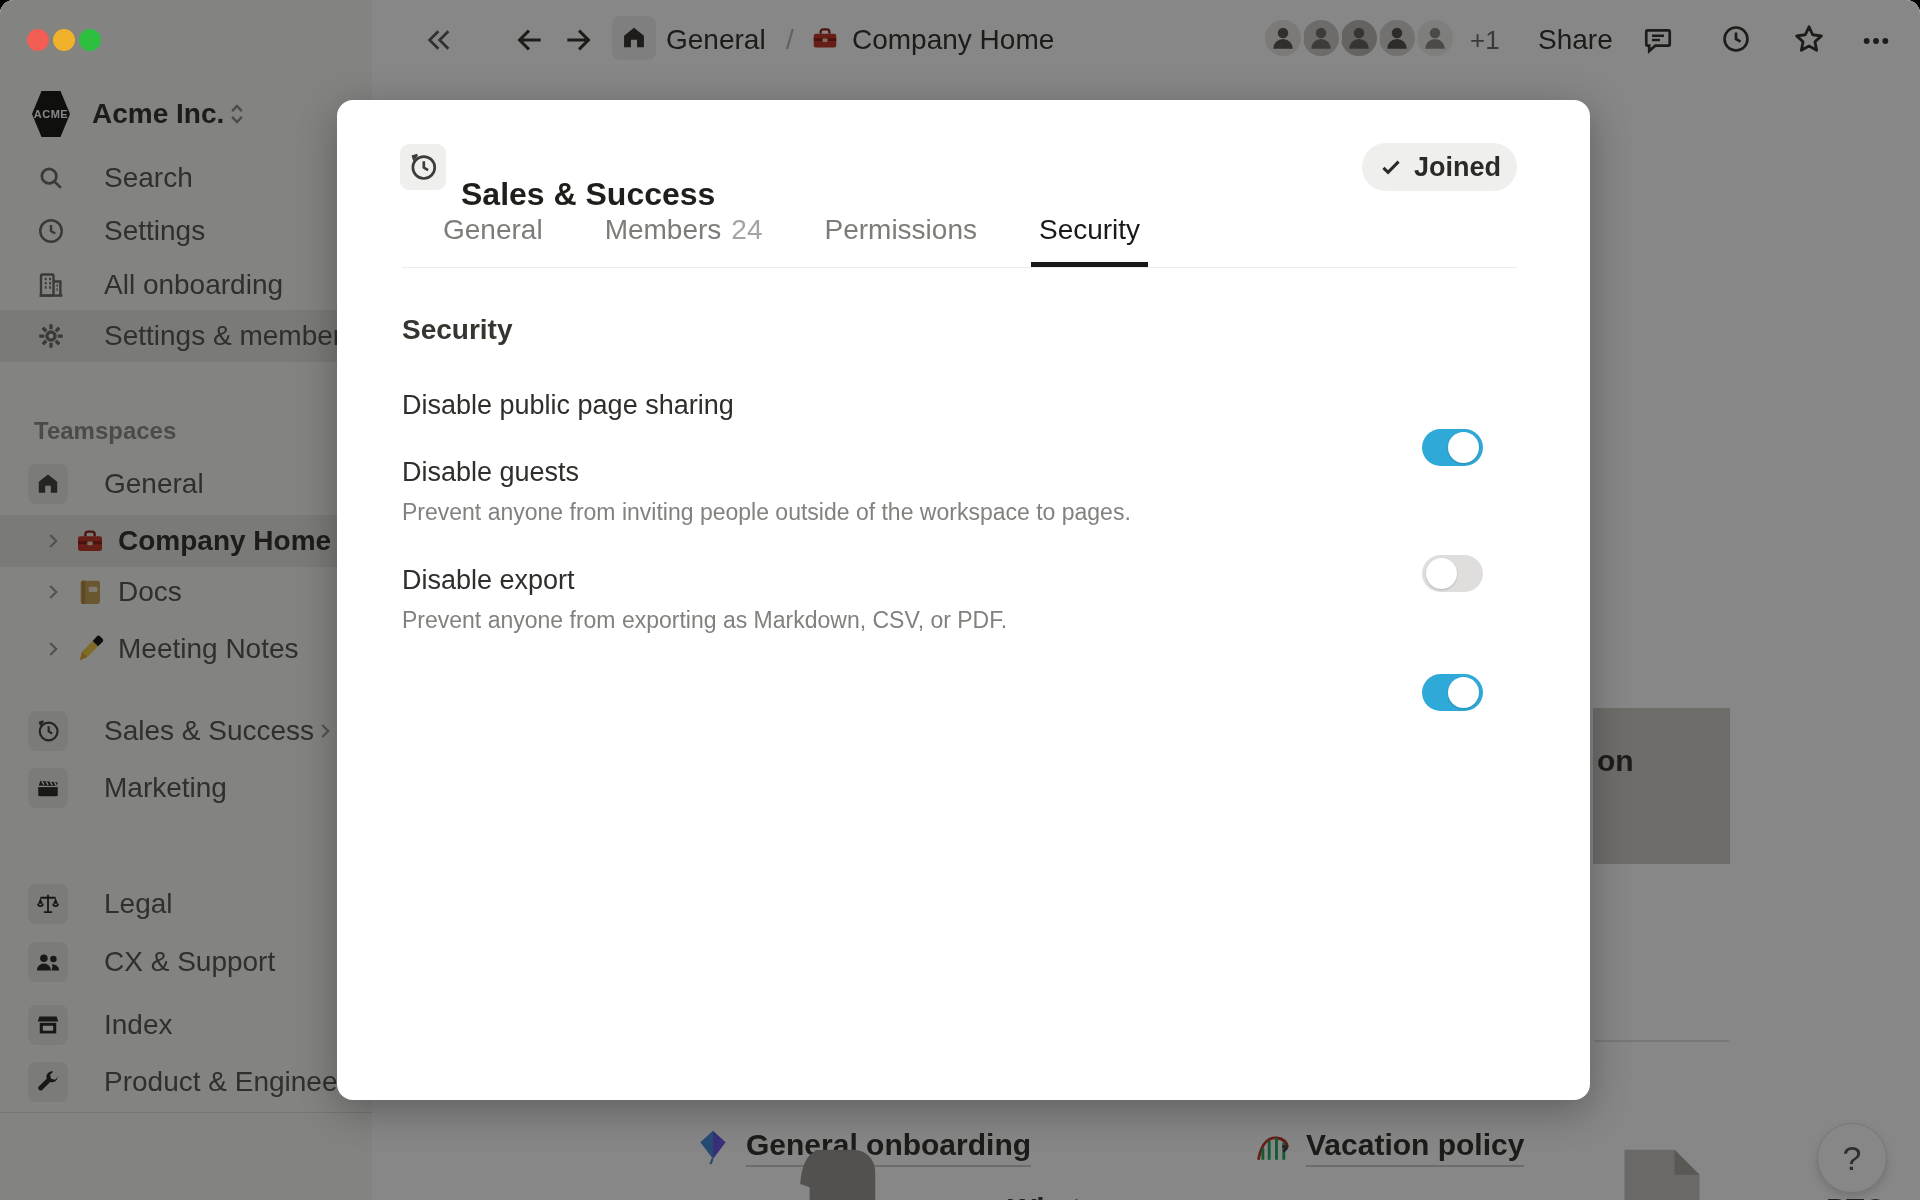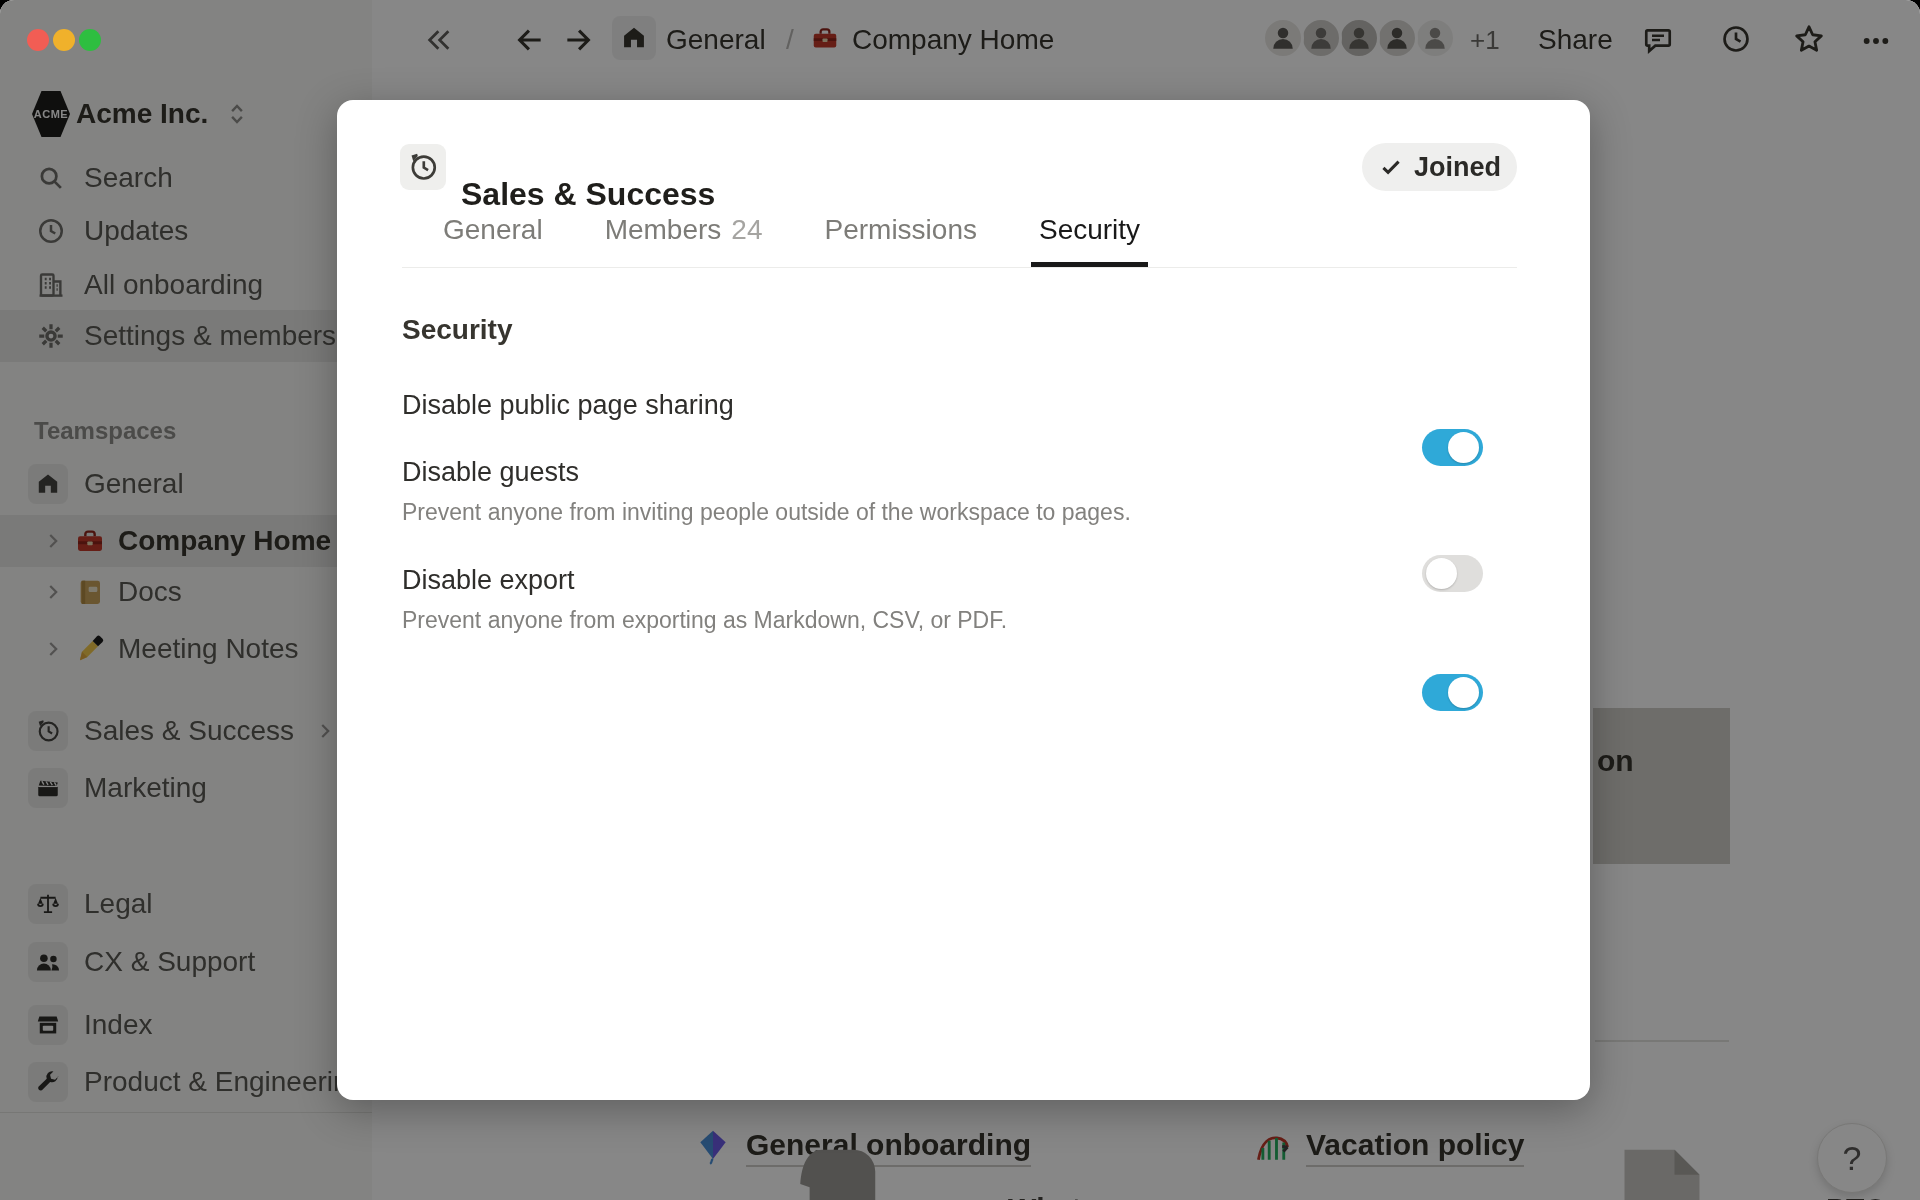--- a/index.html
+++ b/index.html
@@ -13,29 +13,29 @@
   .titlebar{position:absolute;left:0;top:0;width:1920px;height:76px;z-index:5;color:#37352f;}
   .tl{position:absolute;top:29px;width:22px;height:22px;border-radius:50%;z-index:60;}
   .tbicon{position:absolute;color:#5f5e5b;}
   .tbtext{position:absolute;top:18px;height:44px;line-height:44px;font-size:28px;color:#37352f;}
   .crumb-home-btn{position:absolute;left:612px;top:16px;width:44px;height:44px;border-radius:8px;background:rgba(0,0,0,.06);display:flex;align-items:center;justify-content:center;color:#37352f;}
   .avatars{position:absolute;left:1262px;top:17px;height:42px;}
   .avatar{position:absolute;top:0;width:42px;height:42px;border-radius:50%;border:3px solid #fff;display:flex;align-items:center;justify-content:center;overflow:hidden;}
   
   .srow{position:absolute;left:0;width:372px;height:52px;display:flex;align-items:center;color:#5a5954;font-size:28px;font-weight:500;}
   .srow .rowicon{position:absolute;left:36px;width:30px;height:30px;color:#6f6e6a;}
-  .srow .rowlabel{position:absolute;left:84px;white-space:nowrap;}
+  .srow .rowlabel{position:absolute;left:104px;white-space:nowrap;}
   .srow.hl{background:rgba(0,0,0,.065);}
   .iconsq{position:absolute;left:28px;width:40px;height:40px;border-radius:8px;background:rgba(0,0,0,.055);display:flex;align-items:center;justify-content:center;color:#454440;}
   .childchev{position:absolute;left:42px;width:22px;height:22px;color:#9b9a97;}
   .childicon{position:absolute;left:74px;width:32px;height:32px;}
   .childlabel{position:absolute;left:118px;white-space:nowrap;}
   .teamlabel{position:absolute;left:34px;top:417px;font-size:24px;font-weight:600;color:#8f8e8b;}
   .sdivider{position:absolute;left:0;top:1112px;width:372px;height:1px;background:rgba(0,0,0,.09);}
-  .wsname{position:absolute;left:76px;font-size:28px;font-weight:600;color:#37352f;white-space:nowrap;}
+  .wsname{position:absolute;left:92px;font-size:28px;font-weight:600;color:#37352f;white-space:nowrap;}
   .acme{position:absolute;left:32px;width:38px;height:48px;background:#1d1d1b;color:#fff;display:flex;align-items:center;justify-content:center;font-size:11px;font-weight:700;letter-spacing:.5px;clip-path:polygon(25% 2%,75% 2%,100% 50%,75% 98%,25% 98%,0% 50%);}
   
   .bg-imgblock{position:absolute;left:1221px;top:708px;width:137px;height:156px;background:#d0cec9;}
   .bg-heading{position:absolute;left:1225px;top:744px;font-size:30px;font-weight:600;color:#37352f;}
   .bg-divider{position:absolute;left:1223px;top:1040px;width:134px;height:2px;background:#e3e2df;}
   .pagelink{position:absolute;top:1124px;height:46px;display:flex;align-items:center;gap:14px;justify-content:space-between;}
   .pagelink .txt{font-size:30px;font-weight:700;color:#37352f;border-bottom:2px solid #cfcdc9;padding-bottom:3px;white-space:nowrap;}
   .pagelink .licon{width:38px;height:38px;}
   .partial{position:absolute;top:1186px;height:46px;display:flex;align-items:center;gap:14px;}
   .partial .txt{font-size:30px;font-weight:700;color:#44423e;white-space:nowrap;}
@@ -238,21 +238,21 @@
     <div class="srow" style="top:152px">
       <svg class="i rowicon">
           <use href="#s-search"></use>
         </svg>
       <span class="rowlabel">Search</span>
     </div>
     <div class="srow" style="top:205px">
       <svg class="i rowicon">
           <use href="#s-clock"></use>
         </svg>
-      <span class="rowlabel">Updates</span>
+      <span class="rowlabel">Settings</span>
     </div>
     <div class="srow" style="top:259px">
       <svg class="i rowicon">
           <use href="#s-building"></use>
         </svg>
       <span class="rowlabel">All onboarding</span>
     </div>
     <div class="srow hl" style="top:310px">
       <svg class="i rowicon">
           <use href="#s-gear"></use>

